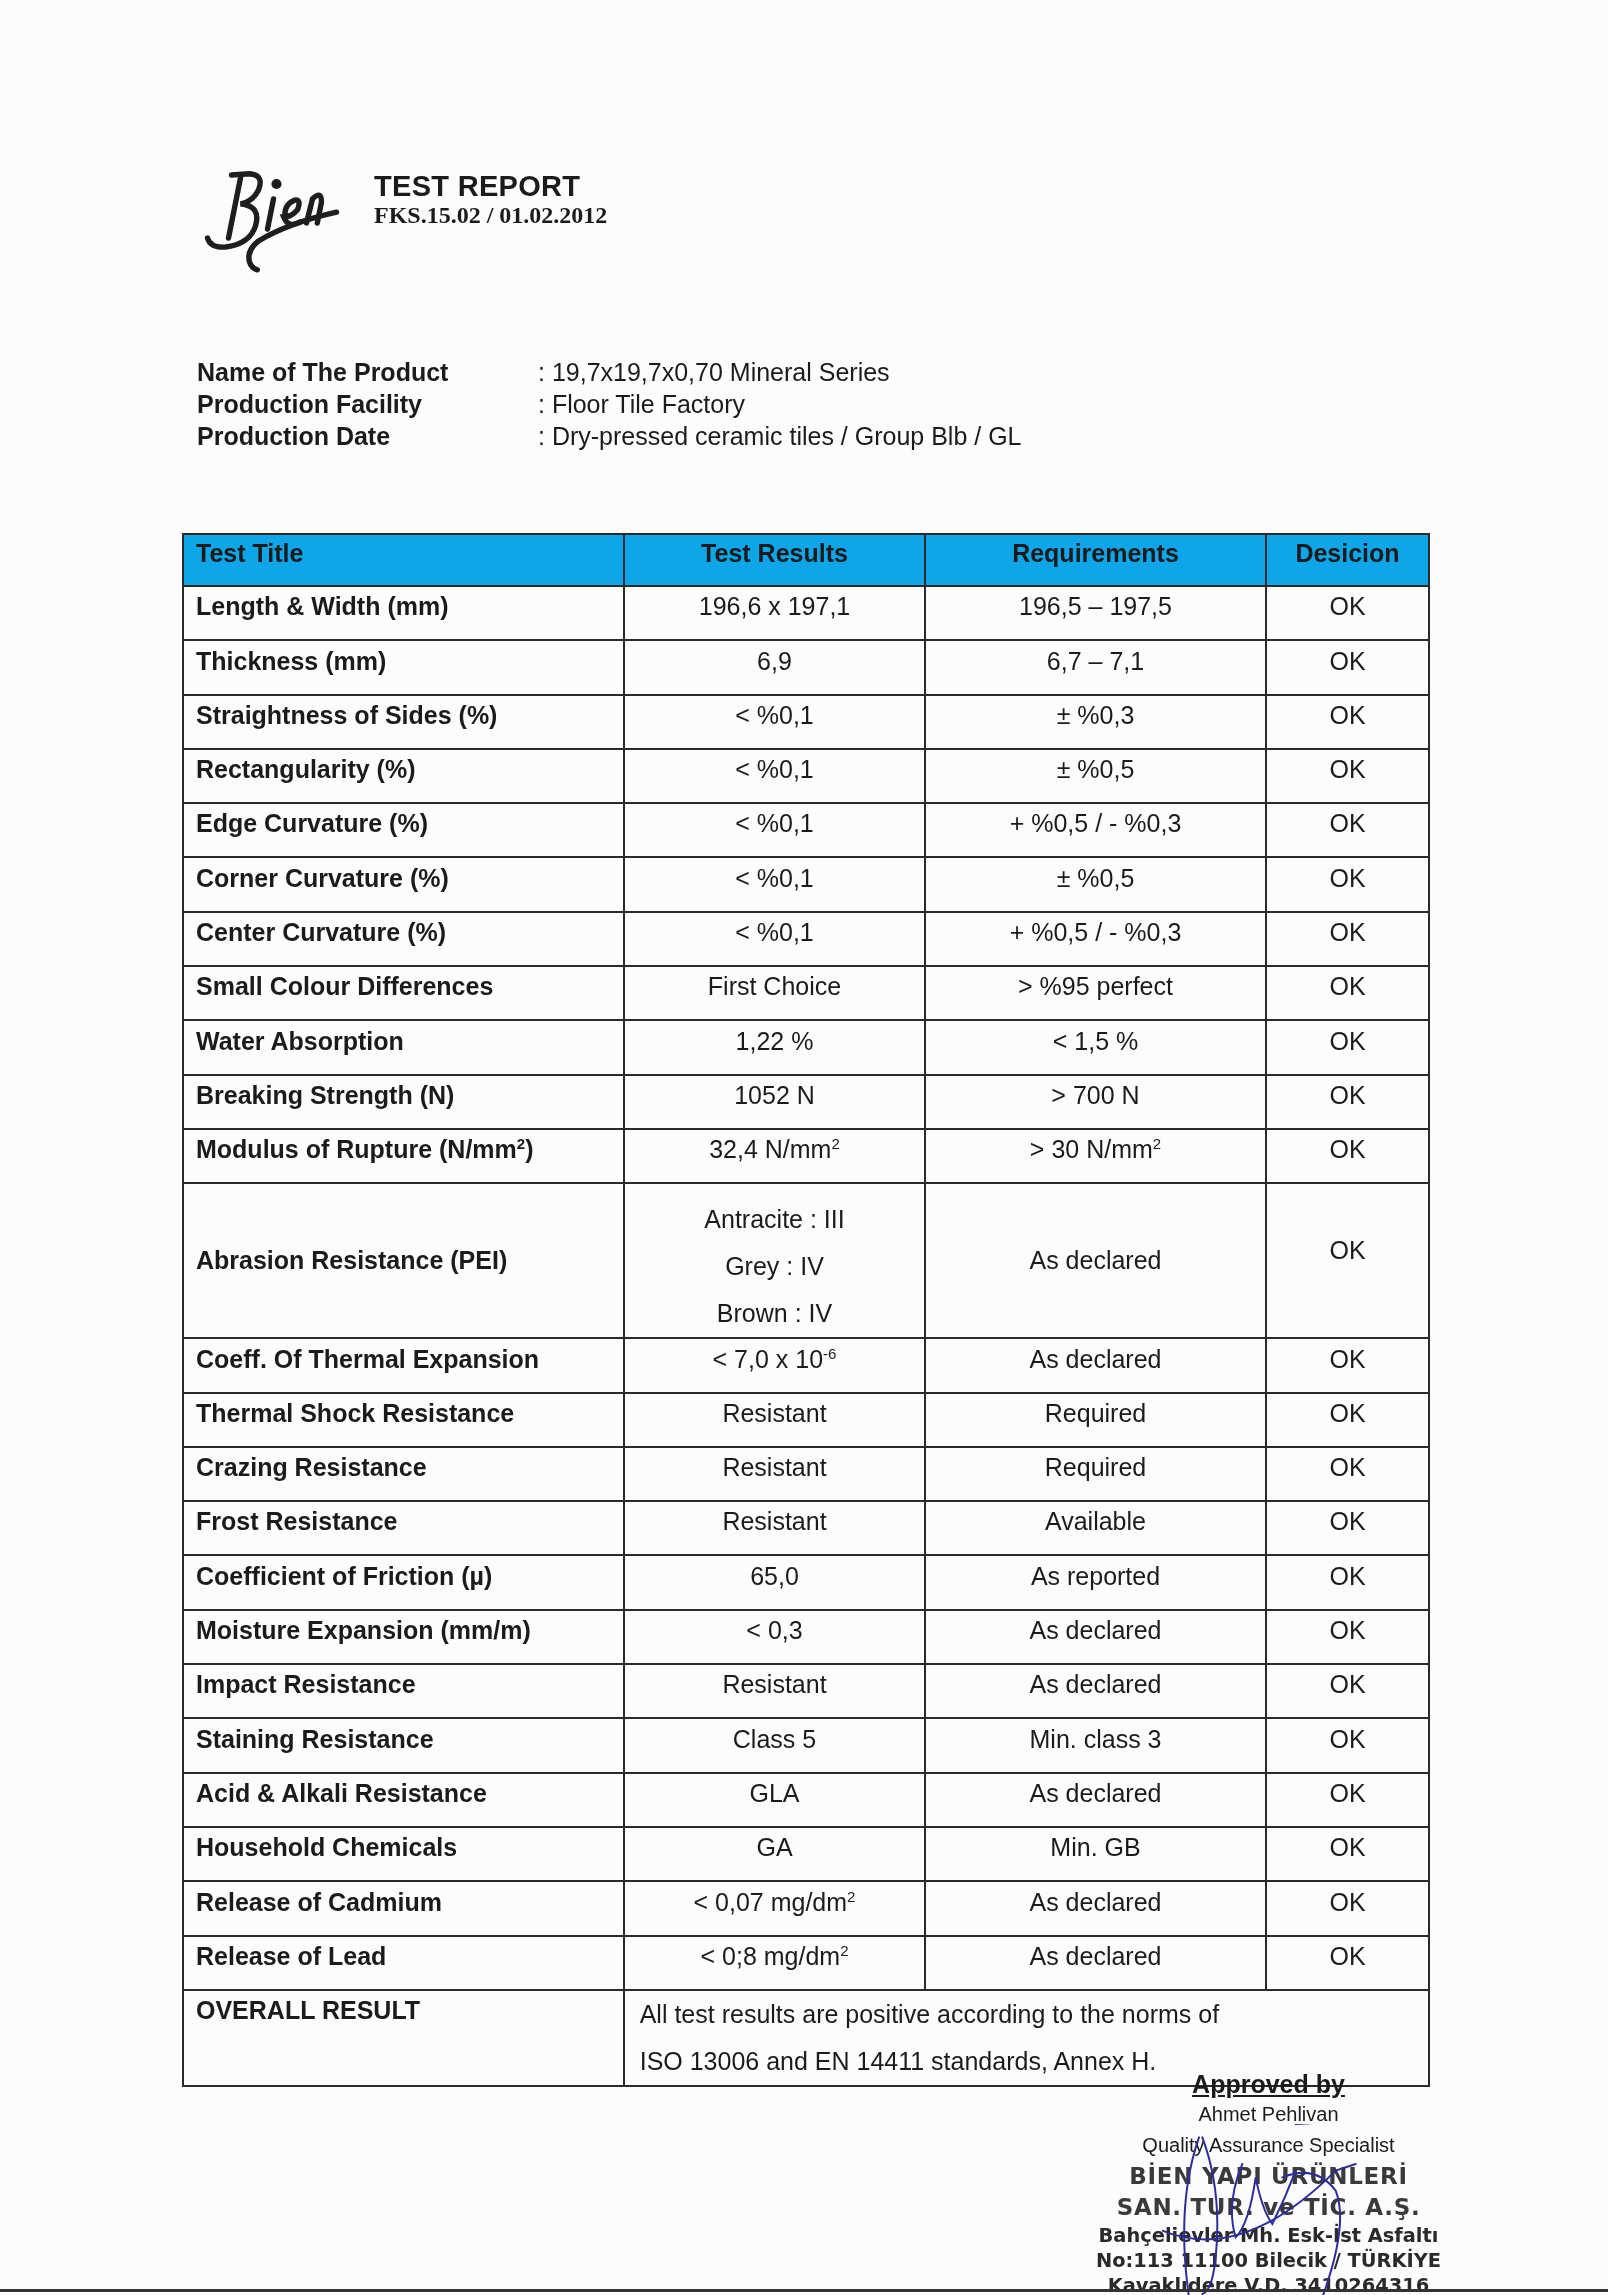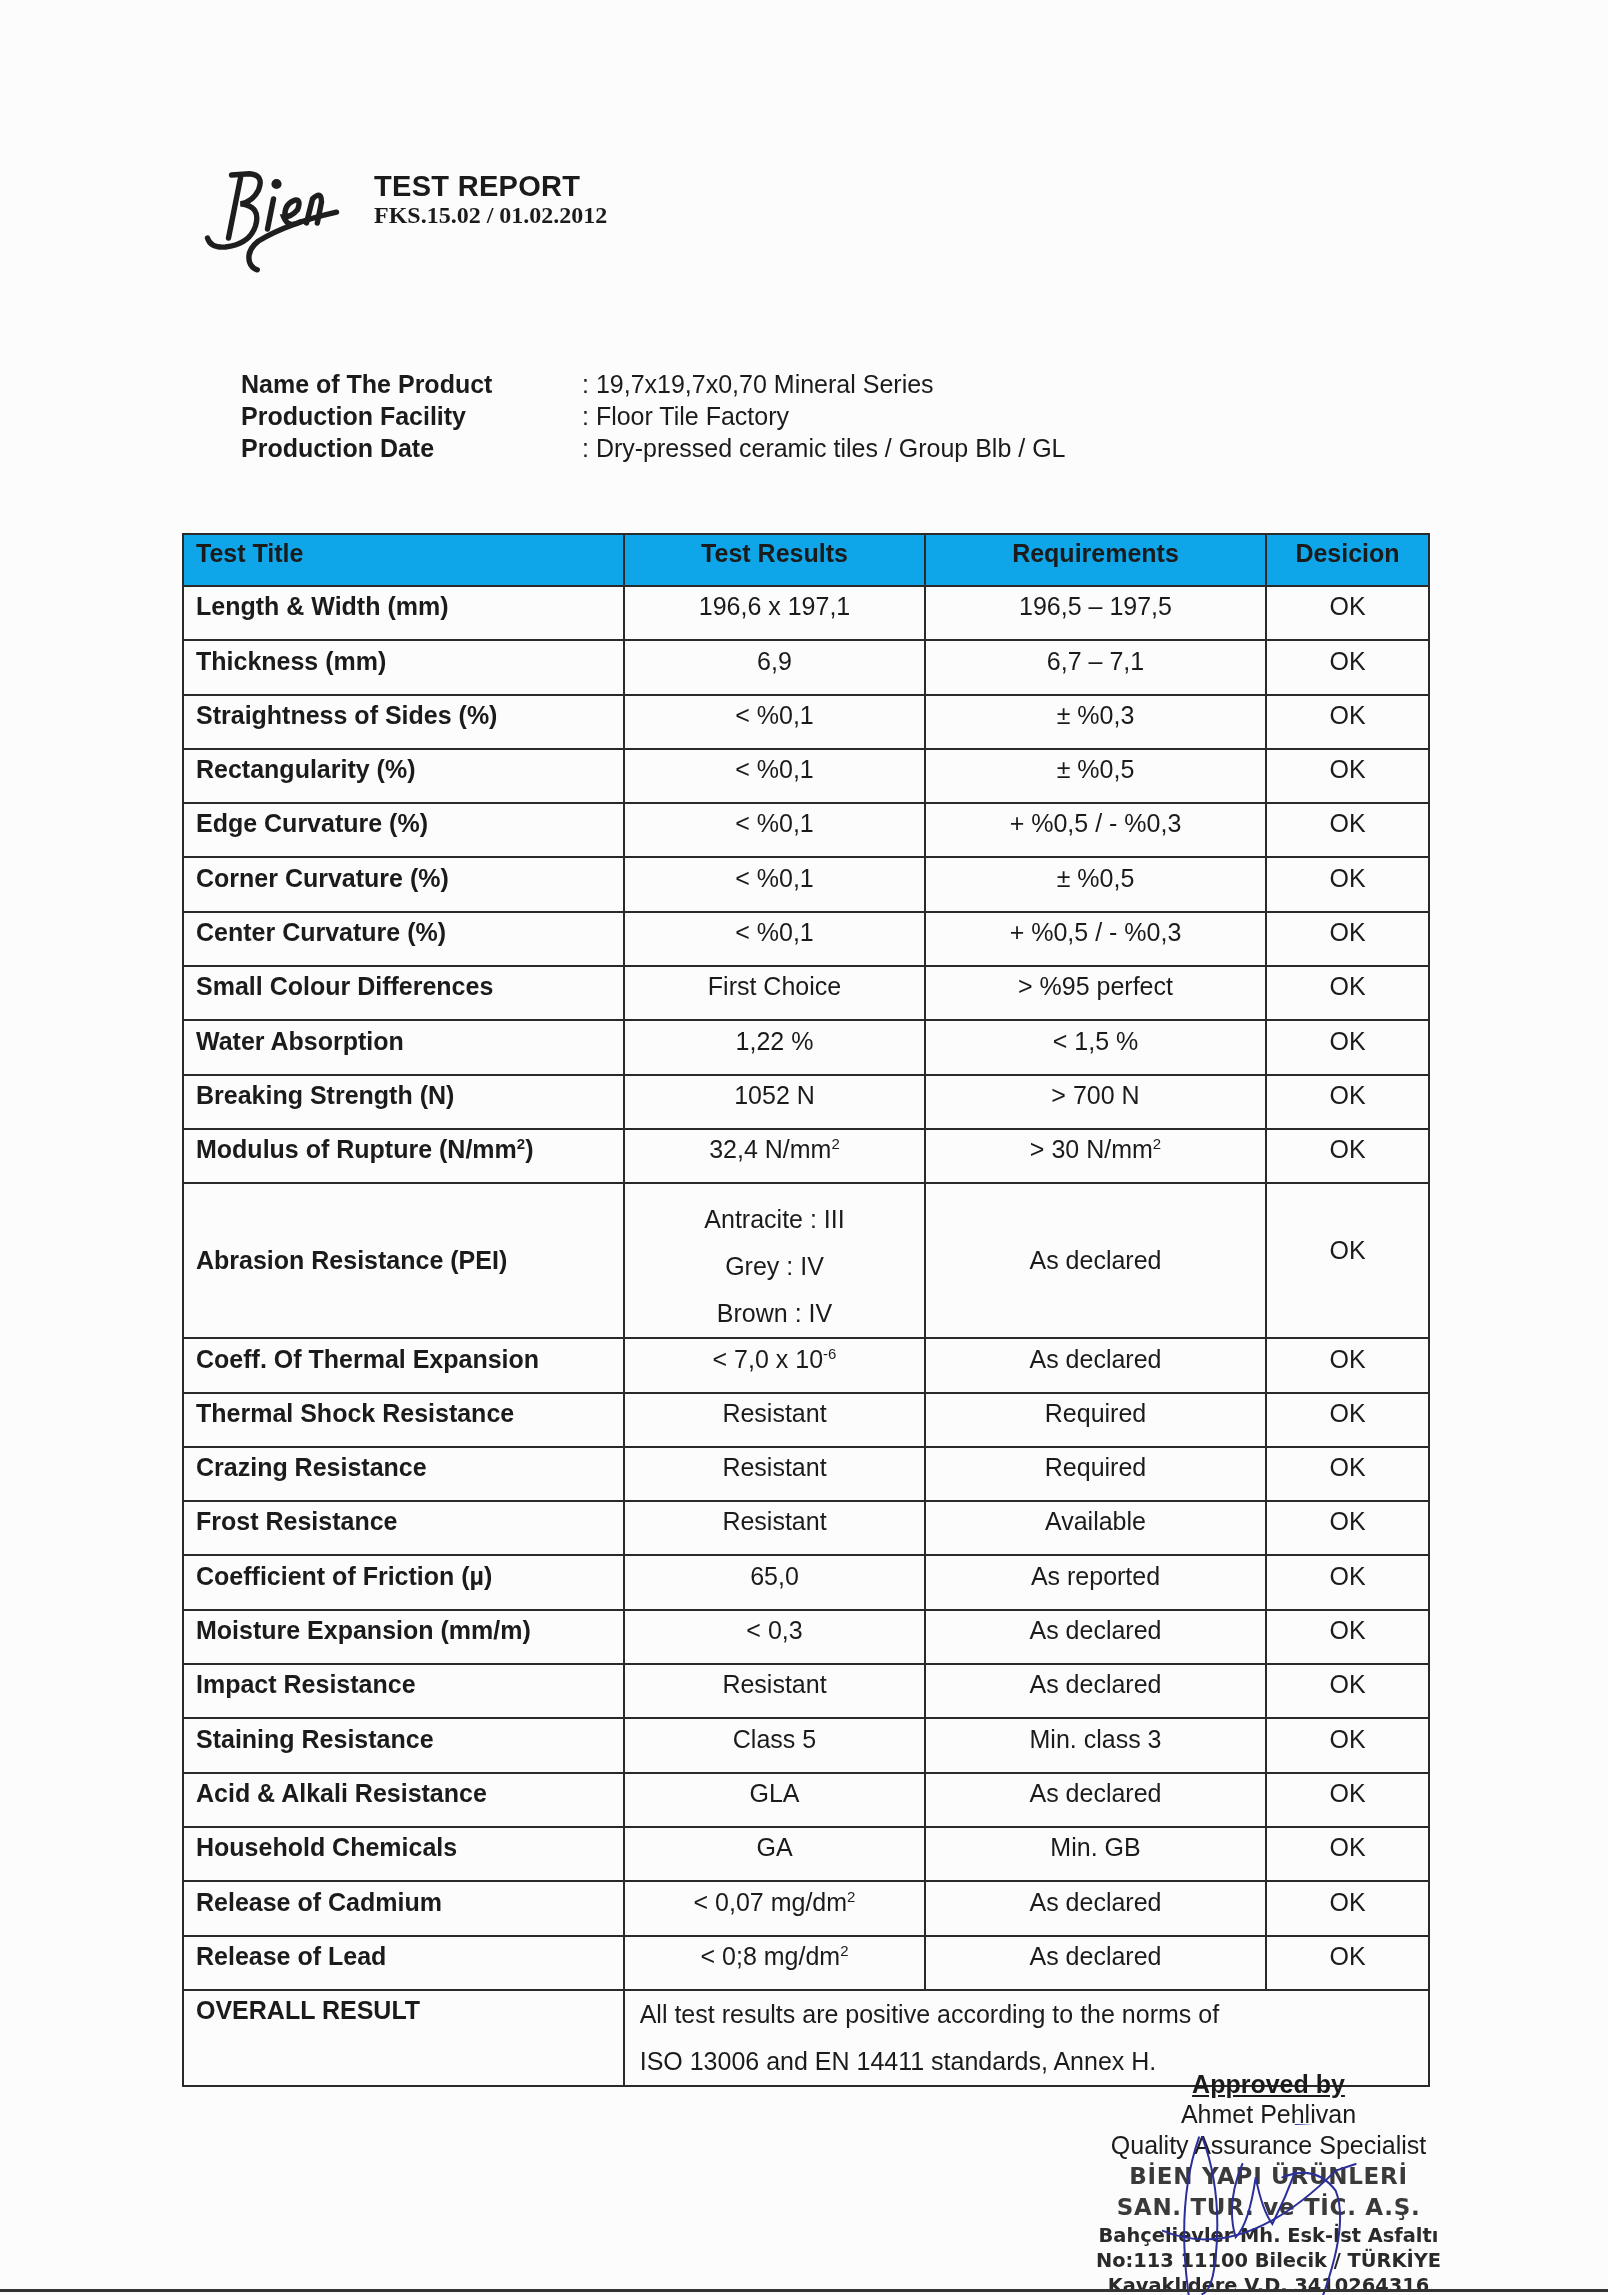--- a/index.html
+++ b/index.html
@@ -6,21 +6,21 @@
   body { width: 1609px; height: 2295px; position: relative; overflow: hidden;
          font-family: "Liberation Sans", sans-serif; color: #1b1b1b; }
   .abs { position: absolute; }
 
   
   #logo { left: 187px; top: 157px; width: 167px; height: 120px; }
   #report-title { left: 374px; top: 170px; font-size: 29px; font-weight: bold; letter-spacing: 0.3px; }
   #report-code { left: 374px; top: 202px; font-size: 24px; font-weight: bold; font-family: Liberation Serif, serif; }
 
   
-  #info { left: 197px; top: 368px; font-size: 25px; line-height: 32px; margin-left: 44px; }
+  #info { left: 197px; top: 356px; font-size: 25px; line-height: 32px; }
   #info .row { display: flex; height: 32px; }
   #info .lbl { width: 341px; font-weight: bold; }
   #info .val { font-weight: normal; }
 
   
   #results-table { left: 182px; top: 533px; width: 1245px; border-collapse: collapse; table-layout: fixed; }
   #results-table td, #results-table th {
     border: 2px solid #2a2a2a; font-size: 25px; padding: 0 12px; vertical-align: top;
   }
   #results-table th { background: #0ea5e9; height: 46px; font-weight: bold; text-align: center; padding-top: 4px; }
@@ -31,21 +31,21 @@
   #results-table td.abr-title { vertical-align: middle; padding-top: 0; }
   #results-table td.abr-results { line-height: 47px; padding-top: 12px; height: 140px; }
   #results-table td.abr-req { vertical-align: middle; padding-top: 0; }
   #results-table td.abr-dec { vertical-align: middle; padding-top: 0; padding-bottom: 20px; }
   #results-table td.overall-text { line-height: 47px; padding-top: 0; height: 94px; padding-left: 14.7px; }
   sup { font-size: 60%; vertical-align: super; line-height: 0; }
 
   
   #approval { left: 1055px; top: 2070px; width: 427px; text-align: center; }
   #approved-by { font-size: 25px; font-weight: bold; text-decoration: underline; }
-  #approver-name, #approver-role { font-size: 25px; line-height: 31px; }
+  #approver-name, #approver-role { font-size: 20px; line-height: 31px; }
   .stamp-company { font-family: "DejaVu Sans", sans-serif; font-size: 23px; font-weight: bold; color: #3a3a3a; letter-spacing: 0.7px; line-height: 31px; }
   .stamp-addr { font-family: "DejaVu Sans", sans-serif; font-size: 19.4px; font-weight: bold; color: #2a2a2a; line-height: 25px; }
   #signature { left: 1162px; top: 2124px; width: 254px; height: 180px; pointer-events: none; }
   #bottom-rule { left: 0; top: 2289px; width: 1609px; height: 2.7px; background: #333; }
 </style>
 </head>
 <body>
 
 <svg id="logo" class="abs" viewBox="0 0 260 200">
   <g fill="none" stroke="#1e1e1e" stroke-linecap="round" stroke-width="9">

